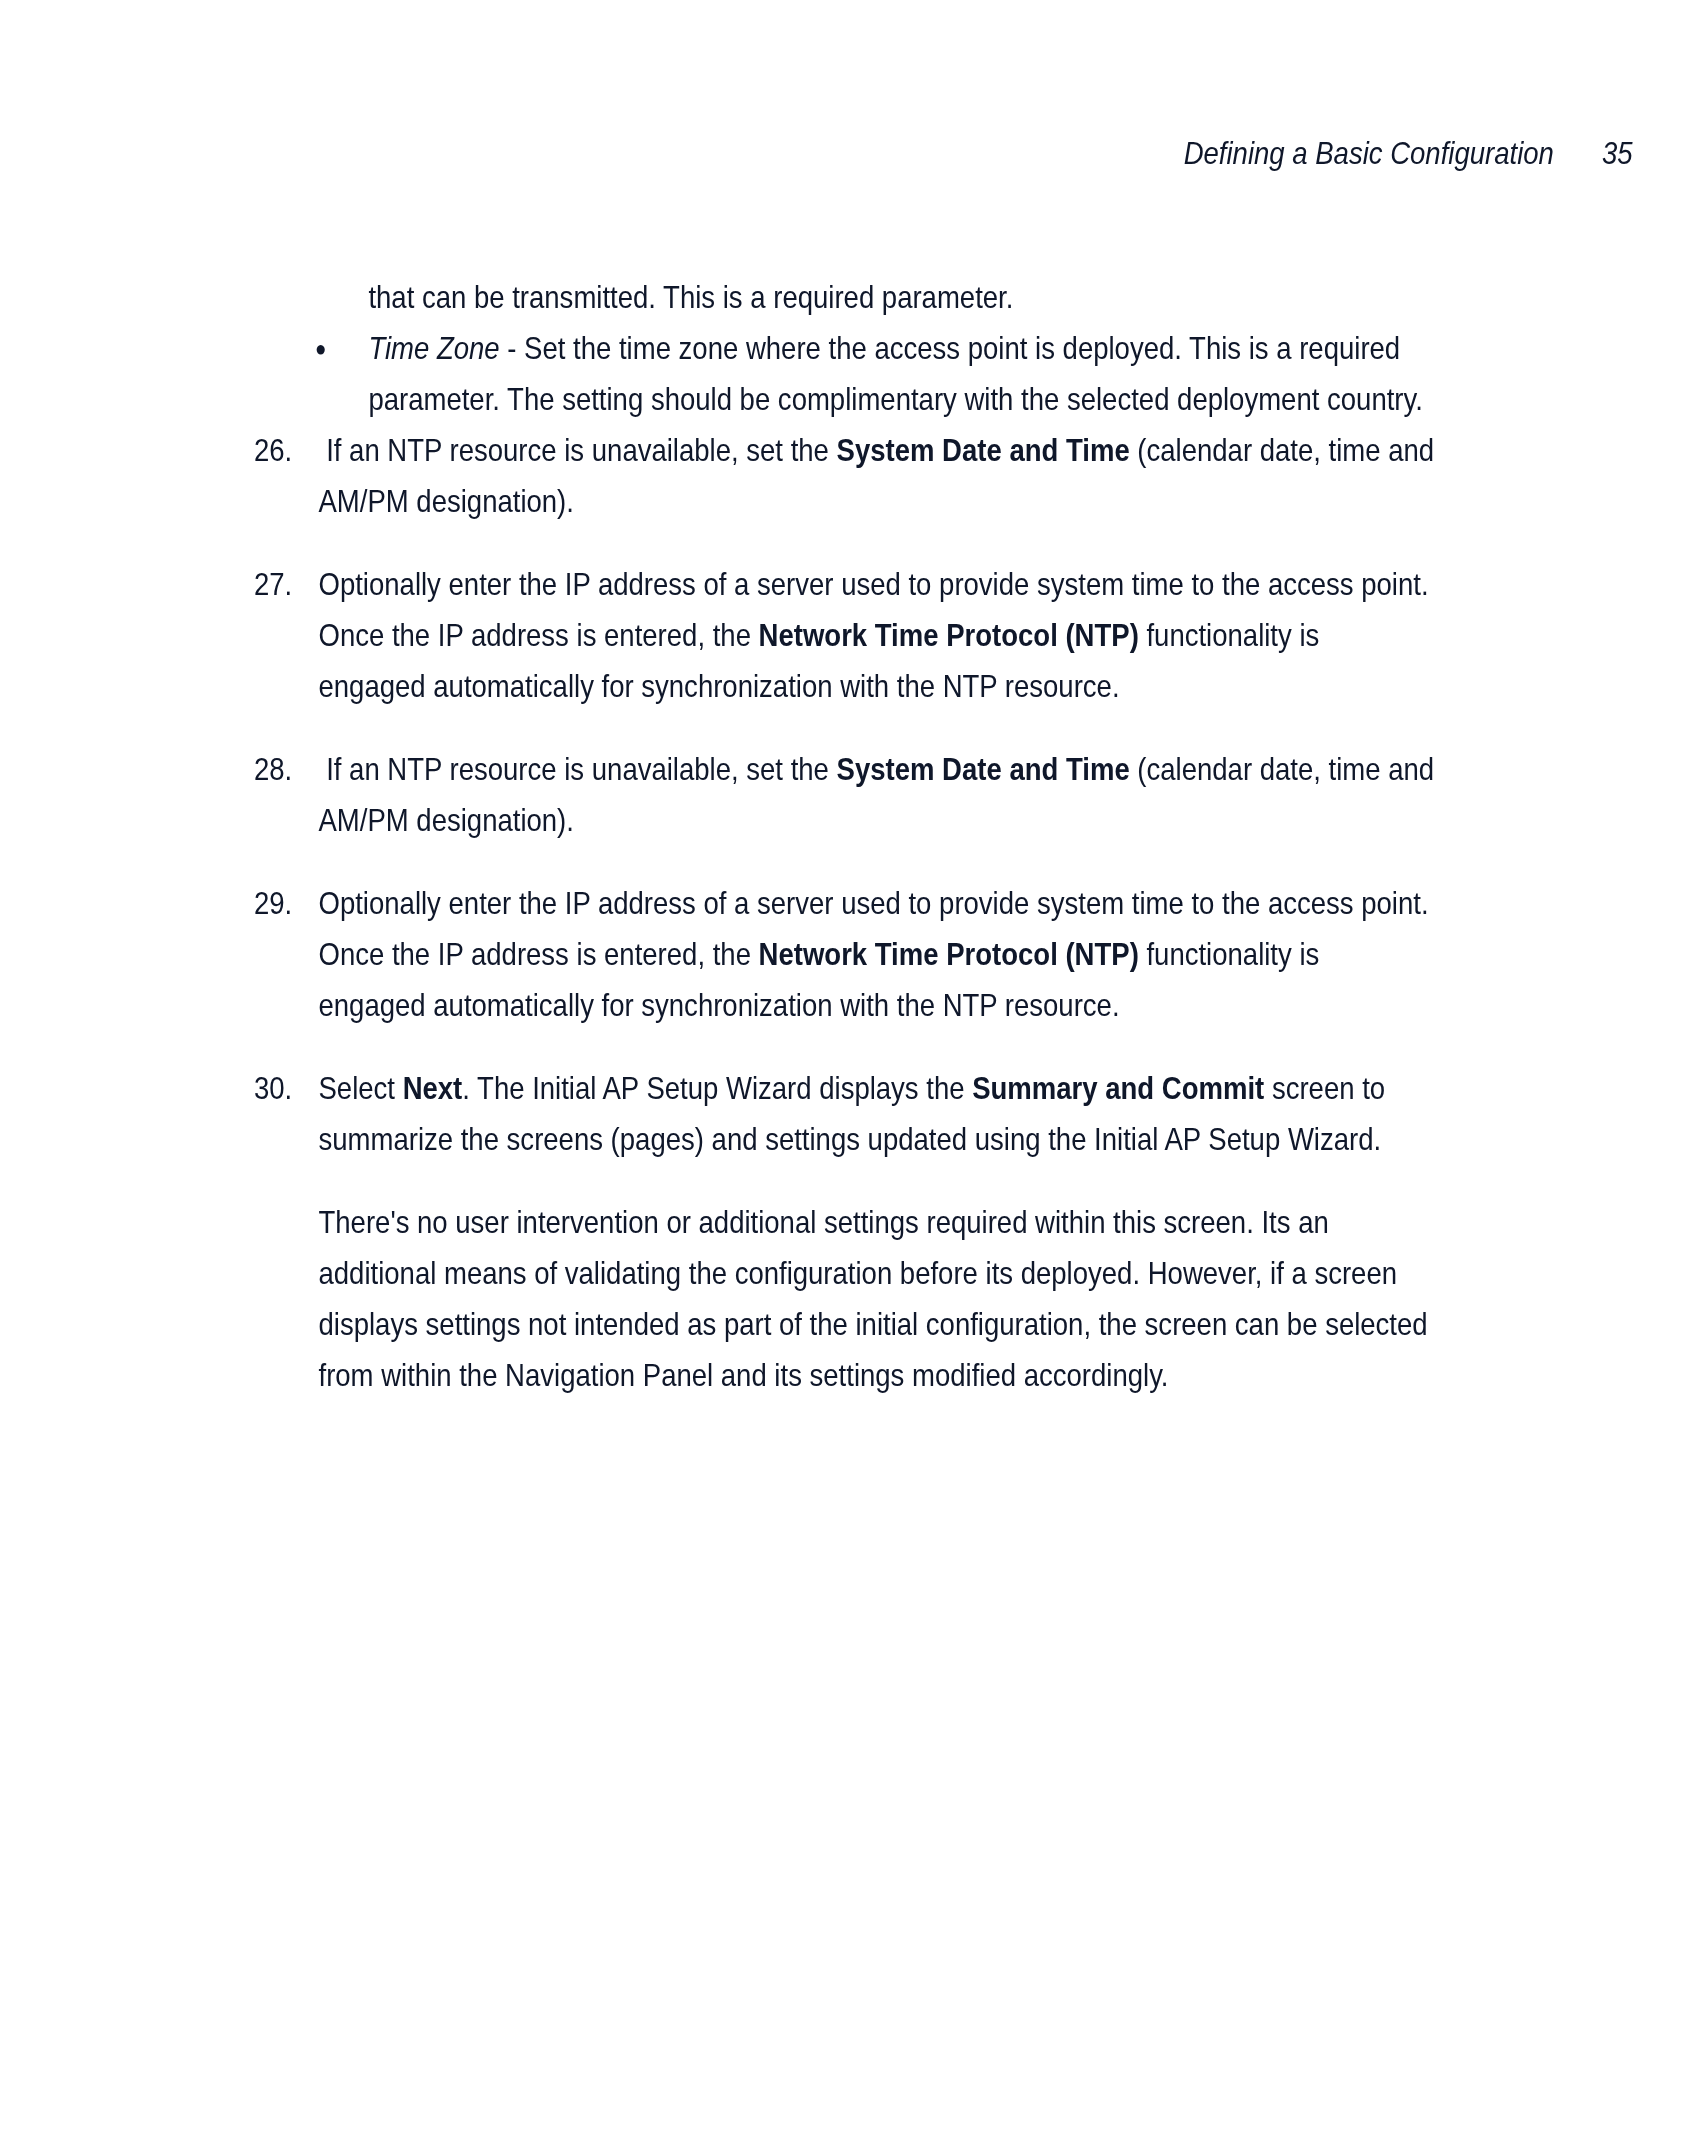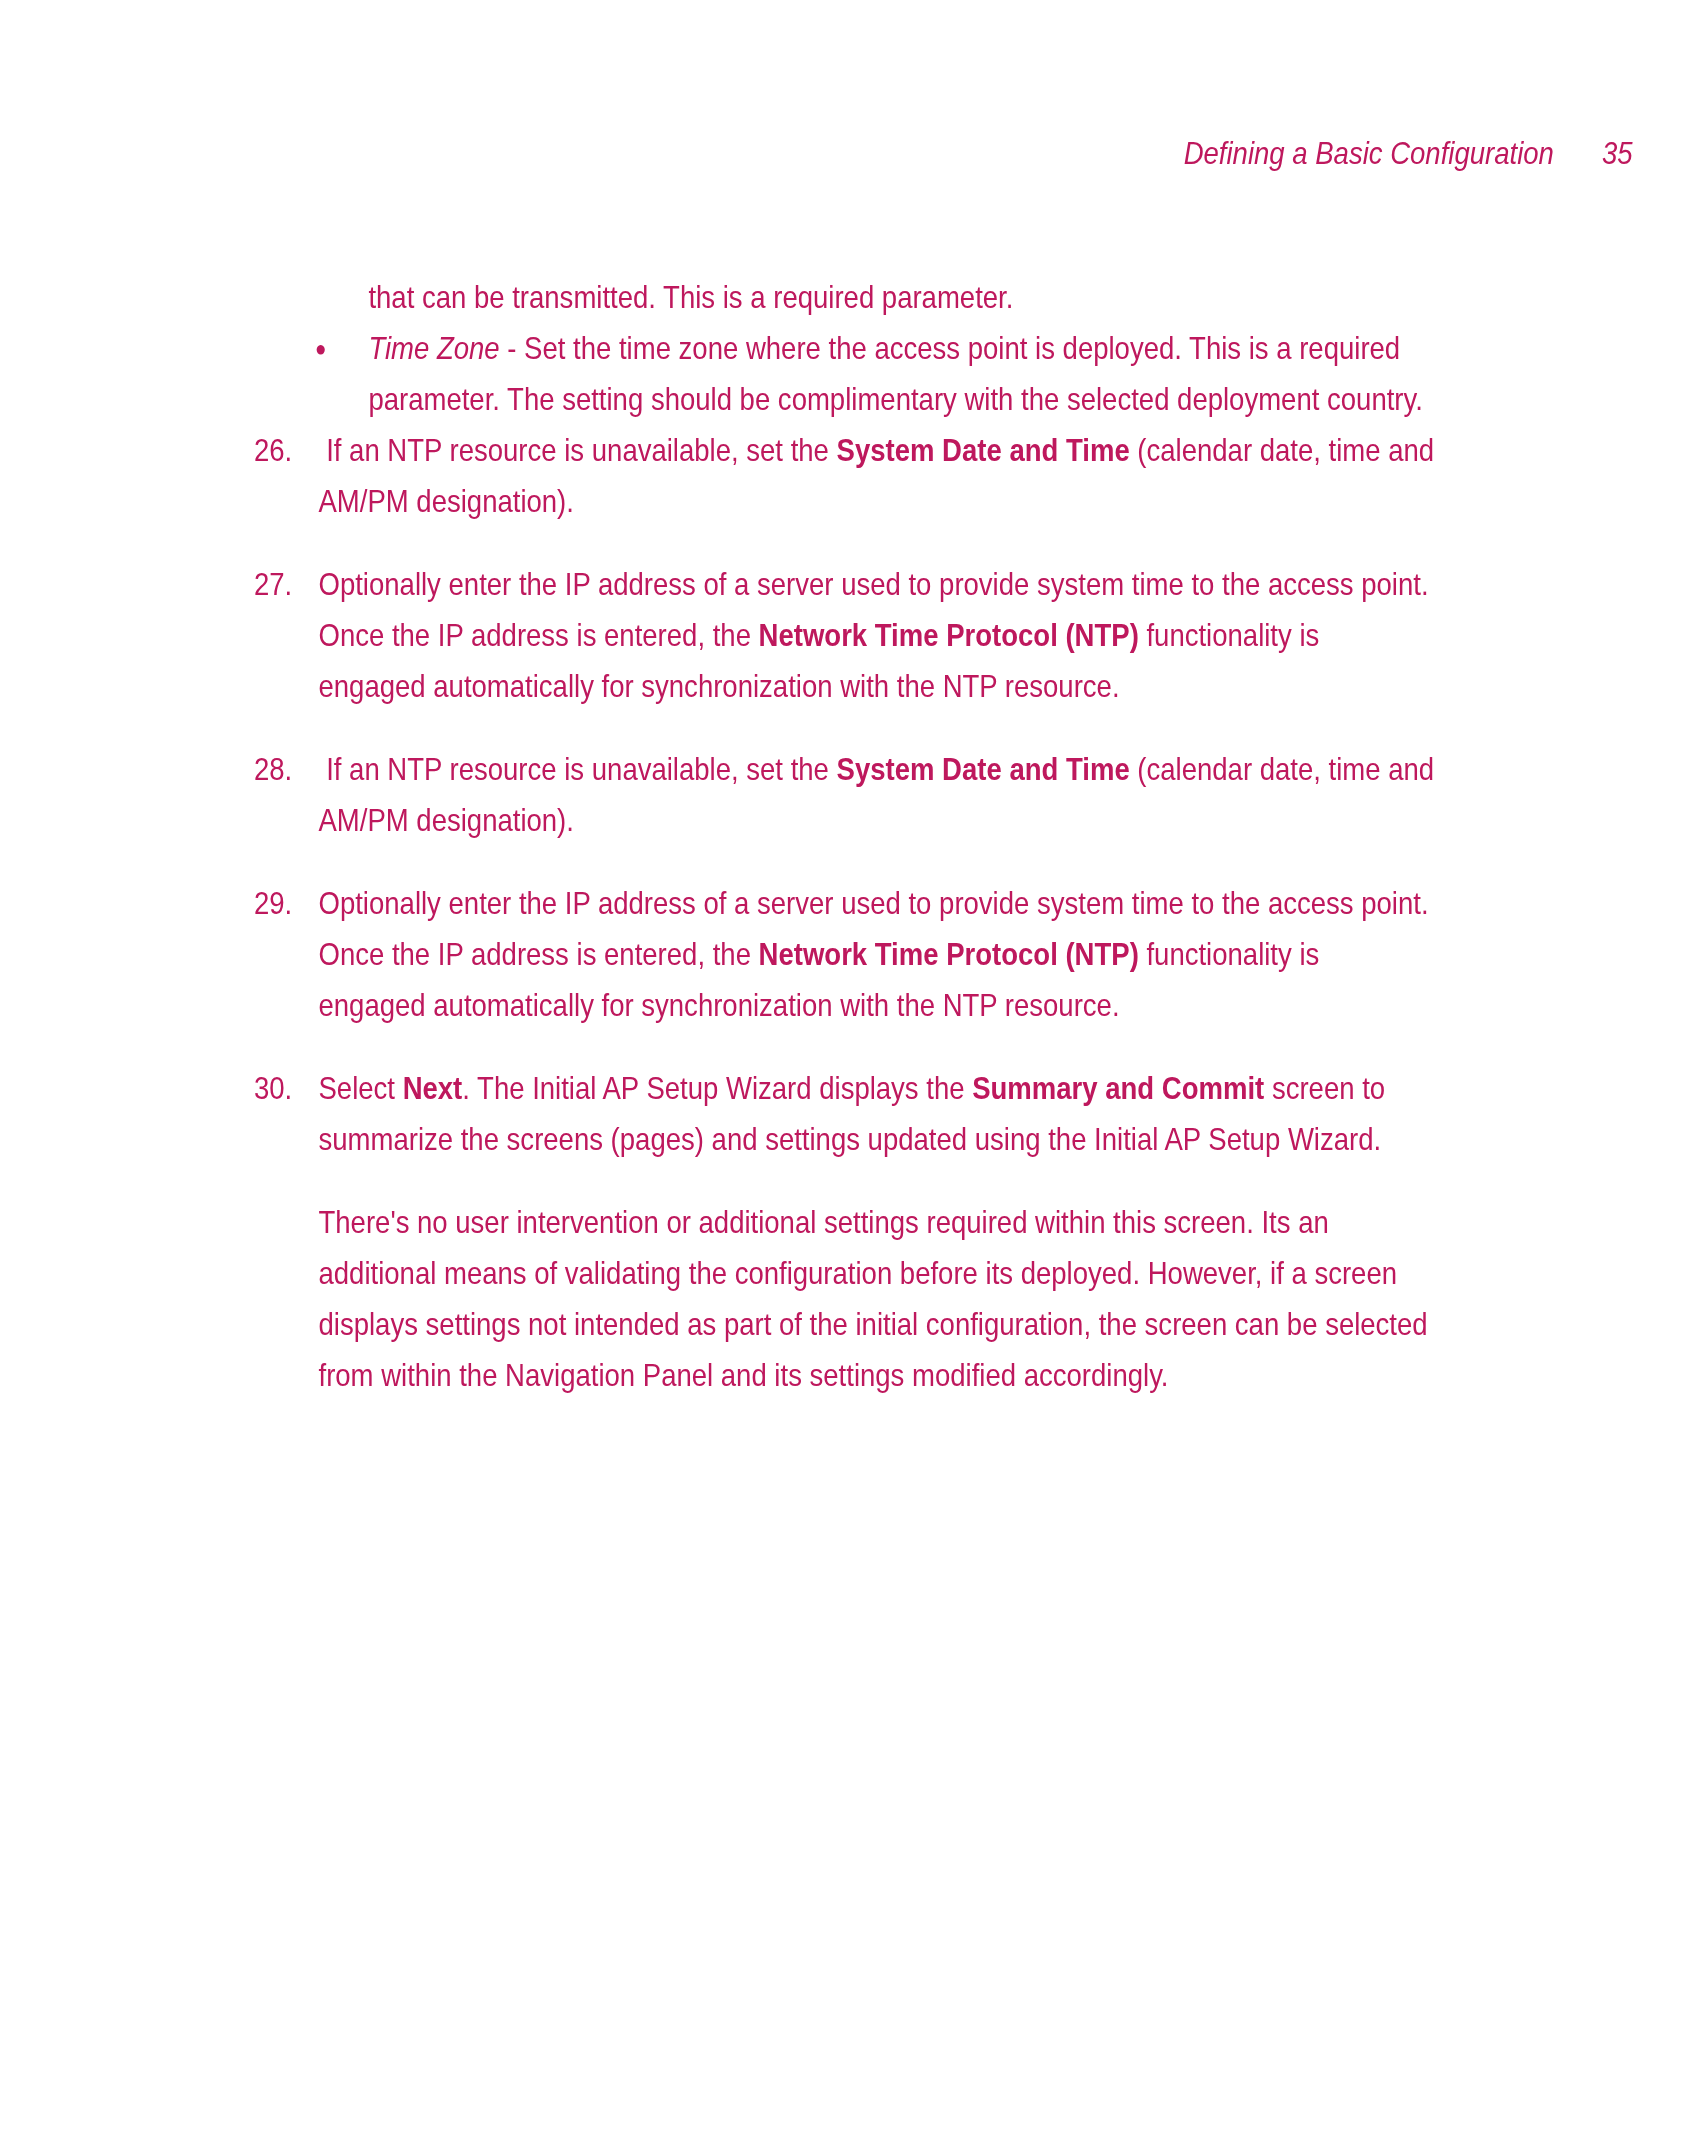--- a/index.html
+++ b/index.html
@@ -7,21 +7,21 @@
     padding: 0;
     background: #ffffff;
   }
   .page {
     position: relative;
     width: 1708px;
     height: 2151px;
     background: #ffffff;
     overflow: hidden;
     font-family: "Liberation Sans", sans-serif;
-    color: #be185d;
+    color: #0f172a;
   }
 
   
   .header {
     position: absolute;
     top: 98px;
     right: 75px;
     font-size: 32px;
     line-height: 37px;
     font-style: italic;

